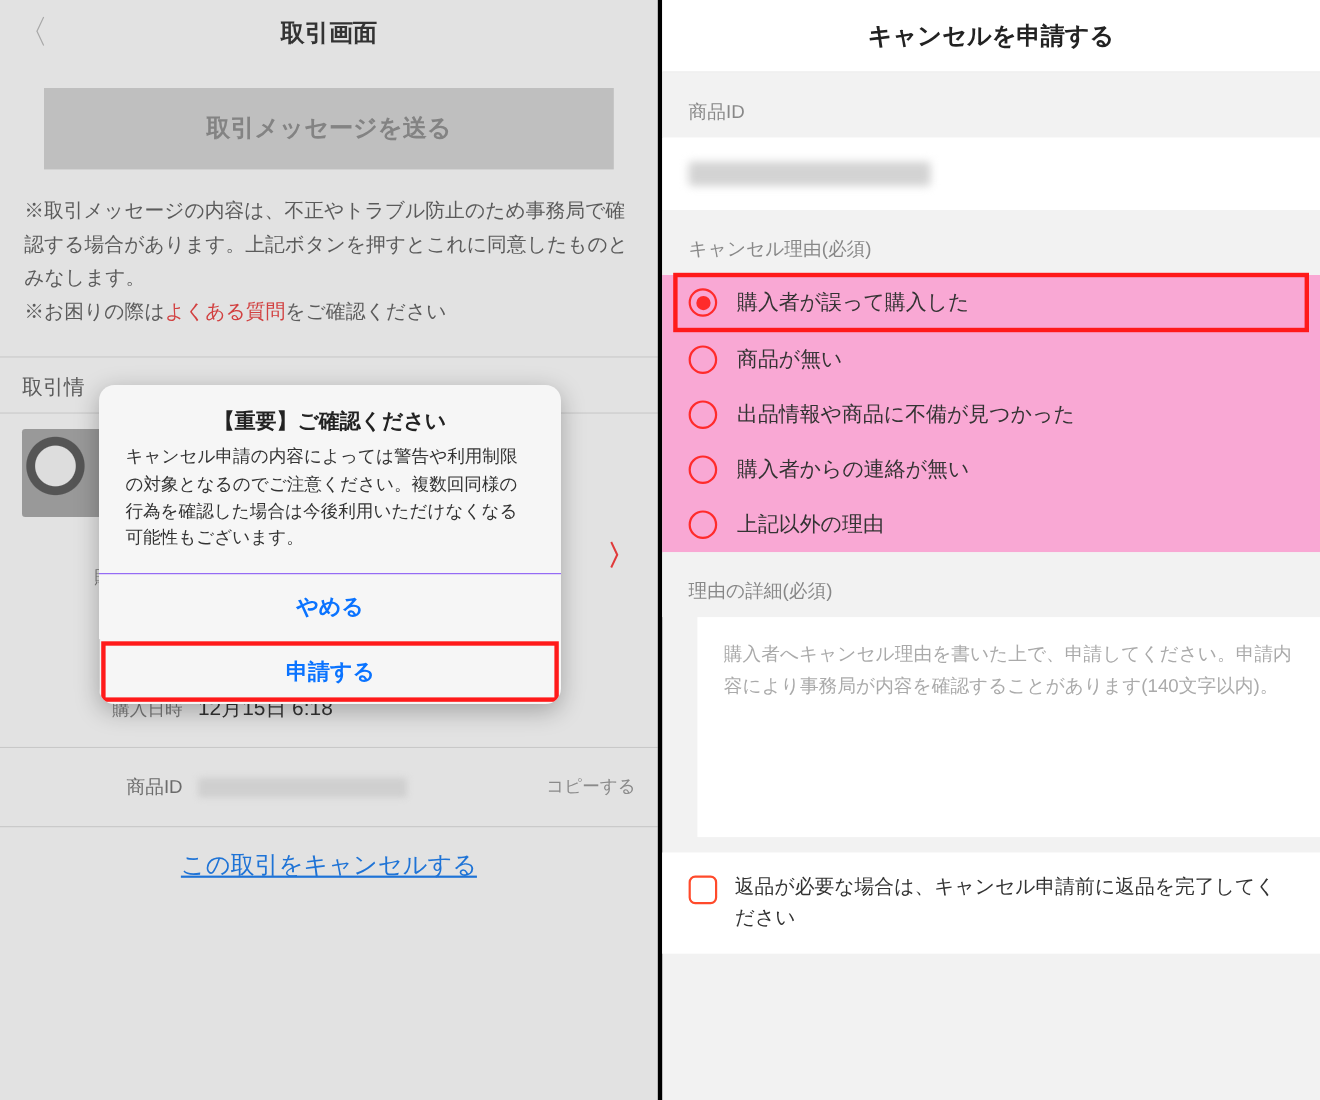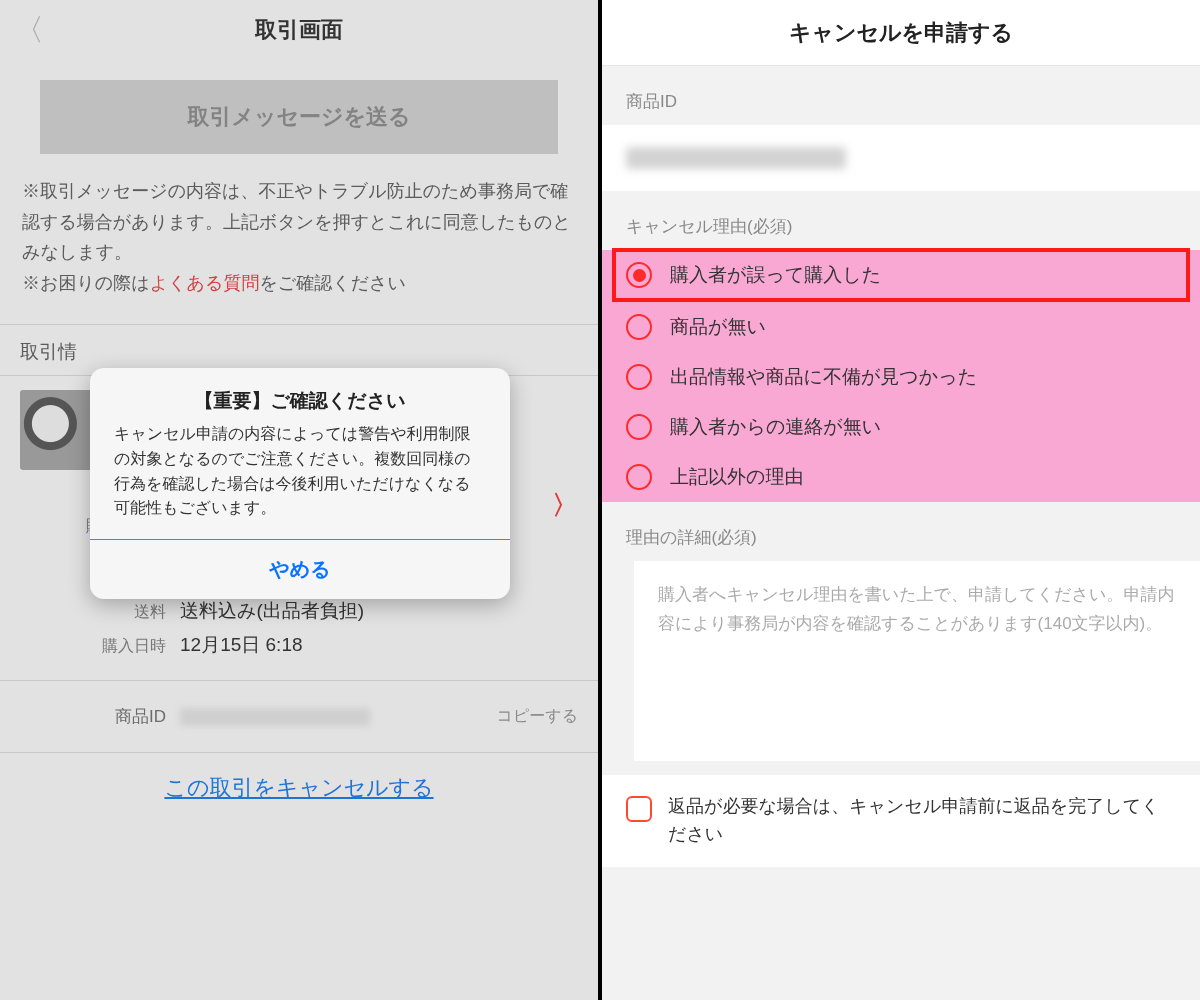--- a/index.html
+++ b/index.html
@@ -134,21 +134,21 @@
       color: #1e73d6;
       font-size: 22px;
       text-decoration: underline;
       padding: 20px 0 12px;
     }
 
     
     .dialog {
       position: absolute;
       left: 90px;
-      top: 368px;
+      top: 350px;
       width: 420px;
       background: #f6f6f6;
       border-radius: 14px;
       box-shadow: 0 6px 22px rgba(0,0,0,0.28);
       overflow: hidden;
     }
     .dialog-title {
       text-align: center;
       font-size: 19px;
       font-weight: 700;
@@ -326,20 +326,21 @@
 
   <div class="divider"></div>
 
   <a class="cancel-link">この取引をキャンセルする</a>
 
   <div class="dialog">
     <div class="dialog-title">【重要】ご確認ください</div>
     <div class="dialog-body">キャンセル申請の内容によっては警告や利用制限の対象となるのでご注意ください。複数回同様の行為を確認した場合は今後利用いただけなくなる可能性もございます。</div>
     <div class="dialog-actions">
       <div class="dialog-btn">やめる</div>
+      <div class="dialog-btn highlight-red">申請する</div>
     </div>
   </div>
 </div>
 
 <div class="panel panel-right">
   <div class="right-header">キャンセルを申請する</div>
 
   <div class="r-section-label">商品ID</div>
   <div class="r-field-box">
     <div class="blurred-text"></div>

